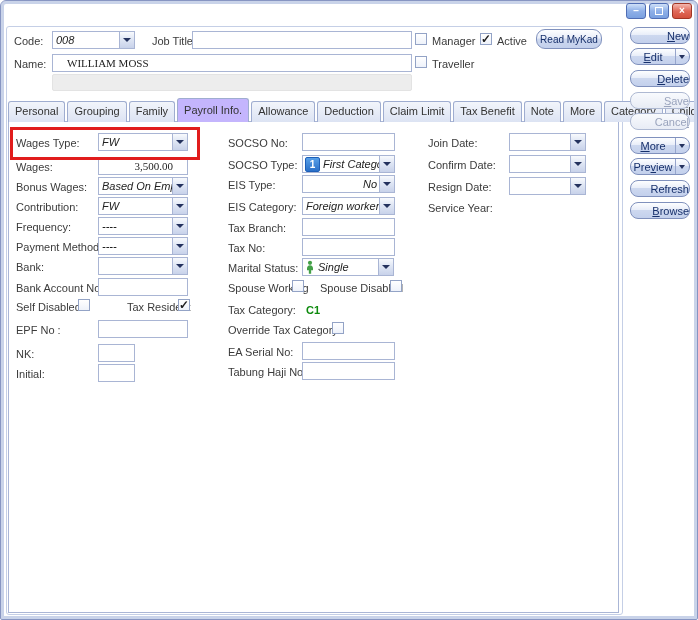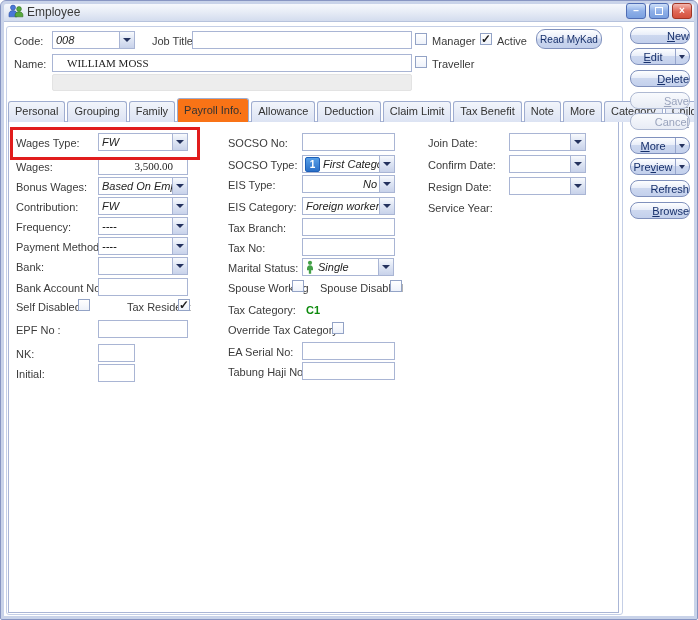--- a/index.html
+++ b/index.html
@@ -49,21 +49,21 @@
   .cb{position:absolute;width:12px;height:12px;border:1px solid #93a3c6;box-sizing:border-box;
     background:linear-gradient(180deg,#fff,#eef2fa);z-index:6;cursor:default;}
   .cb.checked::after{content:"\2713";position:absolute;left:0px;top:-2px;font-size:12px;color:#1c1c1c;font-weight:bold;}
 
   .redbox{position:absolute;border:3px solid #e11c1c;z-index:8;pointer-events:none;}
 
   .tabs{position:absolute;left:8px;top:99px;height:23px;display:flex;align-items:flex-end;z-index:3;}
   .tab{height:20px;line-height:19px;padding:0 6px;margin-right:2px;white-space:nowrap;
     border:1px solid #9fadd0;border-bottom:none;border-radius:3px 3px 0 0;
     background:linear-gradient(180deg,#f2f5fb,#dce3f3);color:#333;cursor:pointer;font-size:11px;}
-  .tab.active{height:23px;line-height:22px;background:#f97316;z-index:5;position:relative;}
+  .tab.active{height:23px;line-height:22px;background:#c4b5fd;z-index:5;position:relative;}
 
   .green-val{position:absolute;font-weight:bold;color:#0d8a0d;z-index:6;}
 
   .abtn{position:absolute;left:630px;width:60px;height:17px;border:1px solid #8091bd;border-radius:8px;
     box-sizing:border-box;background:linear-gradient(180deg,#fdfeff 0%,#e9eef9 45%,#cdd8ef 50%,#c3d0ec 100%);
     color:#17306b;display:flex;align-items:center;justify-content:flex-end;cursor:pointer;z-index:6;}
   .abtn .at{white-space:nowrap;line-height:14px;}
   .abtn .ak{text-decoration:underline;}
   .abtn.split .at{flex:1;text-align:center;}
   .abtn.split .sarrow{width:13px;height:100%;border-left:1px solid #96a5cc;position:relative;flex:0 0 13px;}
@@ -76,31 +76,20 @@
     color:#17306b;display:flex;align-items:center;justify-content:center;cursor:pointer;z-index:6;white-space:nowrap;
     font-size:10px;padding:0 8px;}
 </style>
 </head>
 <body>
 
 <div class="window">
 
   <div class="client-bg"></div>
 
-  <div class="titlebar">
-    <span class="title-icon">
-      <svg width="16" height="15" viewBox="0 0 16 15">
-        <circle cx="5" cy="3.6" r="2.5" fill="#4a78d8" stroke="#2a4f9e" stroke-width="0.6"></circle>
-        <path d="M5 6.6c-2.6 0-4 1.6-4 3.6v2.6h8v-2.6c0-2-1.4-3.6-4-3.6z" fill="#4a78d8" stroke="#2a4f9e" stroke-width="0.6"></path>
-        <circle cx="11" cy="5" r="2.4" fill="#58aa3c" stroke="#2f6e1e" stroke-width="0.6"></circle>
-        <path d="M11 7.8c-2.5 0-3.9 1.4-3.9 3.2v1.8h7.8V11c0-1.8-1.4-3.2-3.9-3.2z" fill="#58aa3c" stroke="#2f6e1e" stroke-width="0.6"></path>
-      </svg>
-    </span>
-    <span class="title-text">Employee</span>
-  </div>
   <div class="win-controls">
     <span class="win-btn min">
         <span class="g">–</span>
       </span>
     <span class="win-btn max">
         <span class="g"><i></i></span>
       </span>
     <span class="win-btn close">
         <span class="g">×</span>
       </span>

